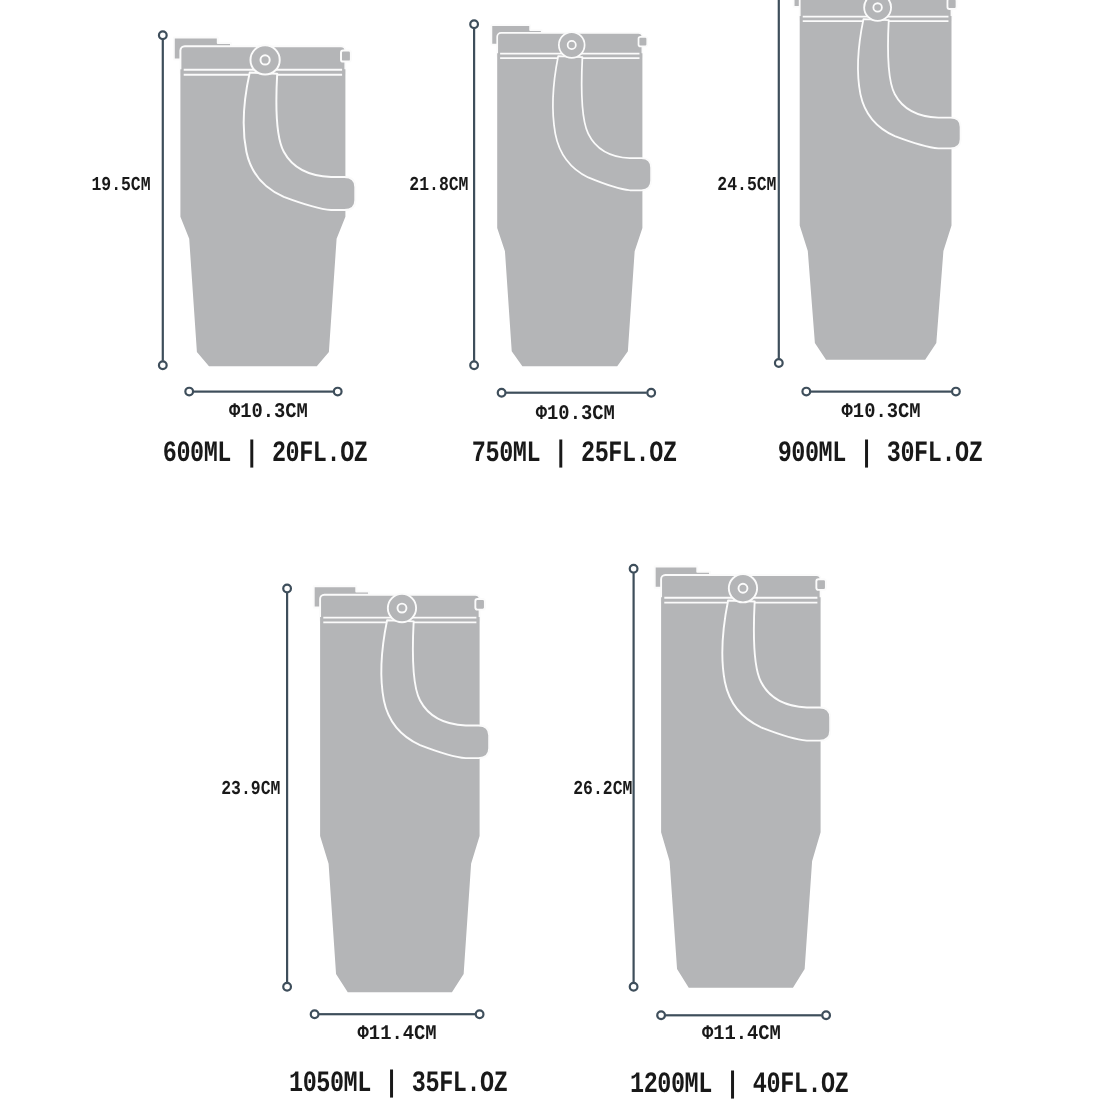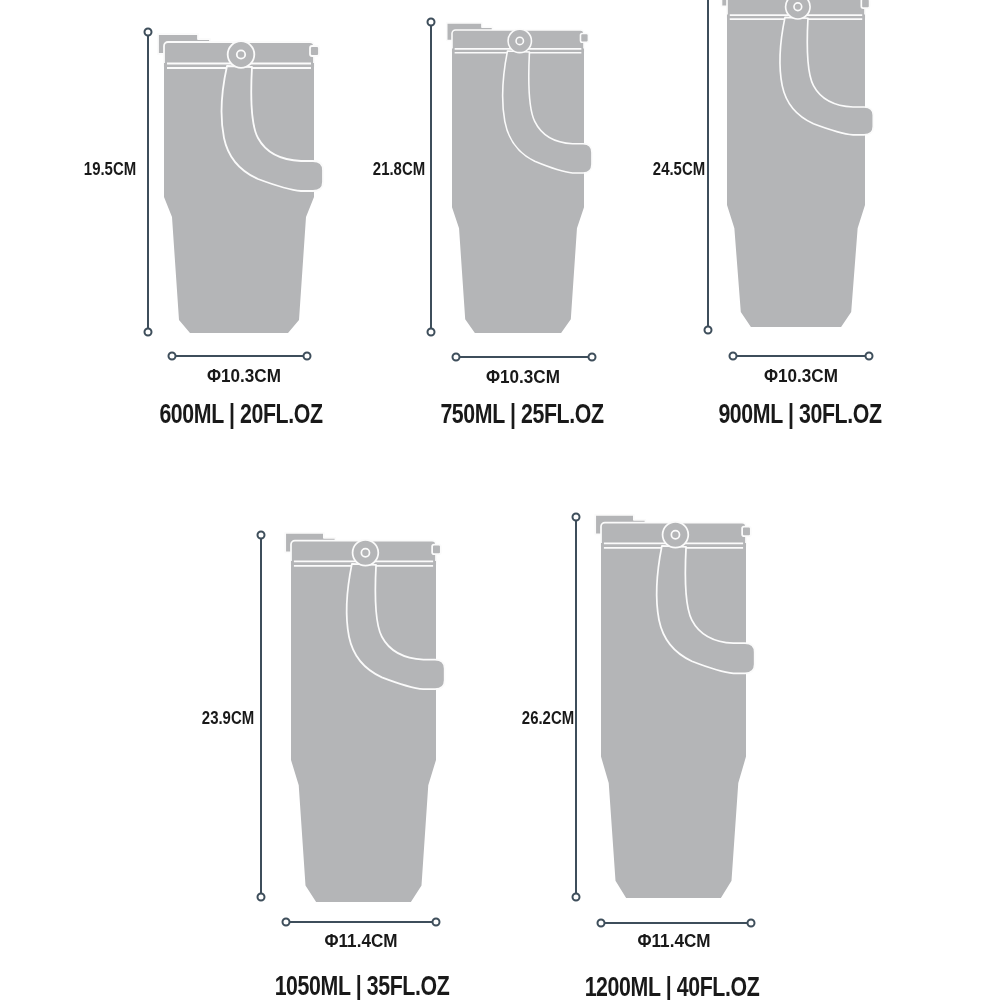--- a/index.html
+++ b/index.html
@@ -1,17 +1,17 @@
 <!DOCTYPE html>
 <html><head>
 <meta charset="utf-8">
 <style>
   html,body{margin:0;padding:0;background:#fff;}
   #canvas{position:relative;width:1000px;height:1000px;background:var(--bg,#fff);overflow:hidden;
-          font-family:Liberation Sans, sans-serif;}
+          font-family:Liberation Mono, monospace;}
   .t-group{position:absolute;inset:0;pointer-events:none;}
   svg.tumbler-art{position:absolute;}
   .vline{position:absolute;width:2px;background:var(--dim);}
   .hline{position:absolute;height:2px;background:var(--dim);}
   .dot{position:absolute;width:9px;height:9px;border:2px solid var(--dim);border-radius:50%;
        background:#fff;box-sizing:border-box;transform:translate(-50%,-50%);}
   .dim-label{position:absolute;font-weight:700;font-size:18px;color:var(--txt);line-height:1;
        white-space:nowrap;transform:translate(-50%,-50%) scaleX(.83);}
   .dia-label{position:absolute;font-weight:700;font-size:19px;color:var(--txt);line-height:1;
        white-space:nowrap;transform:translate(-50%,-50%) scaleX(.9);}

